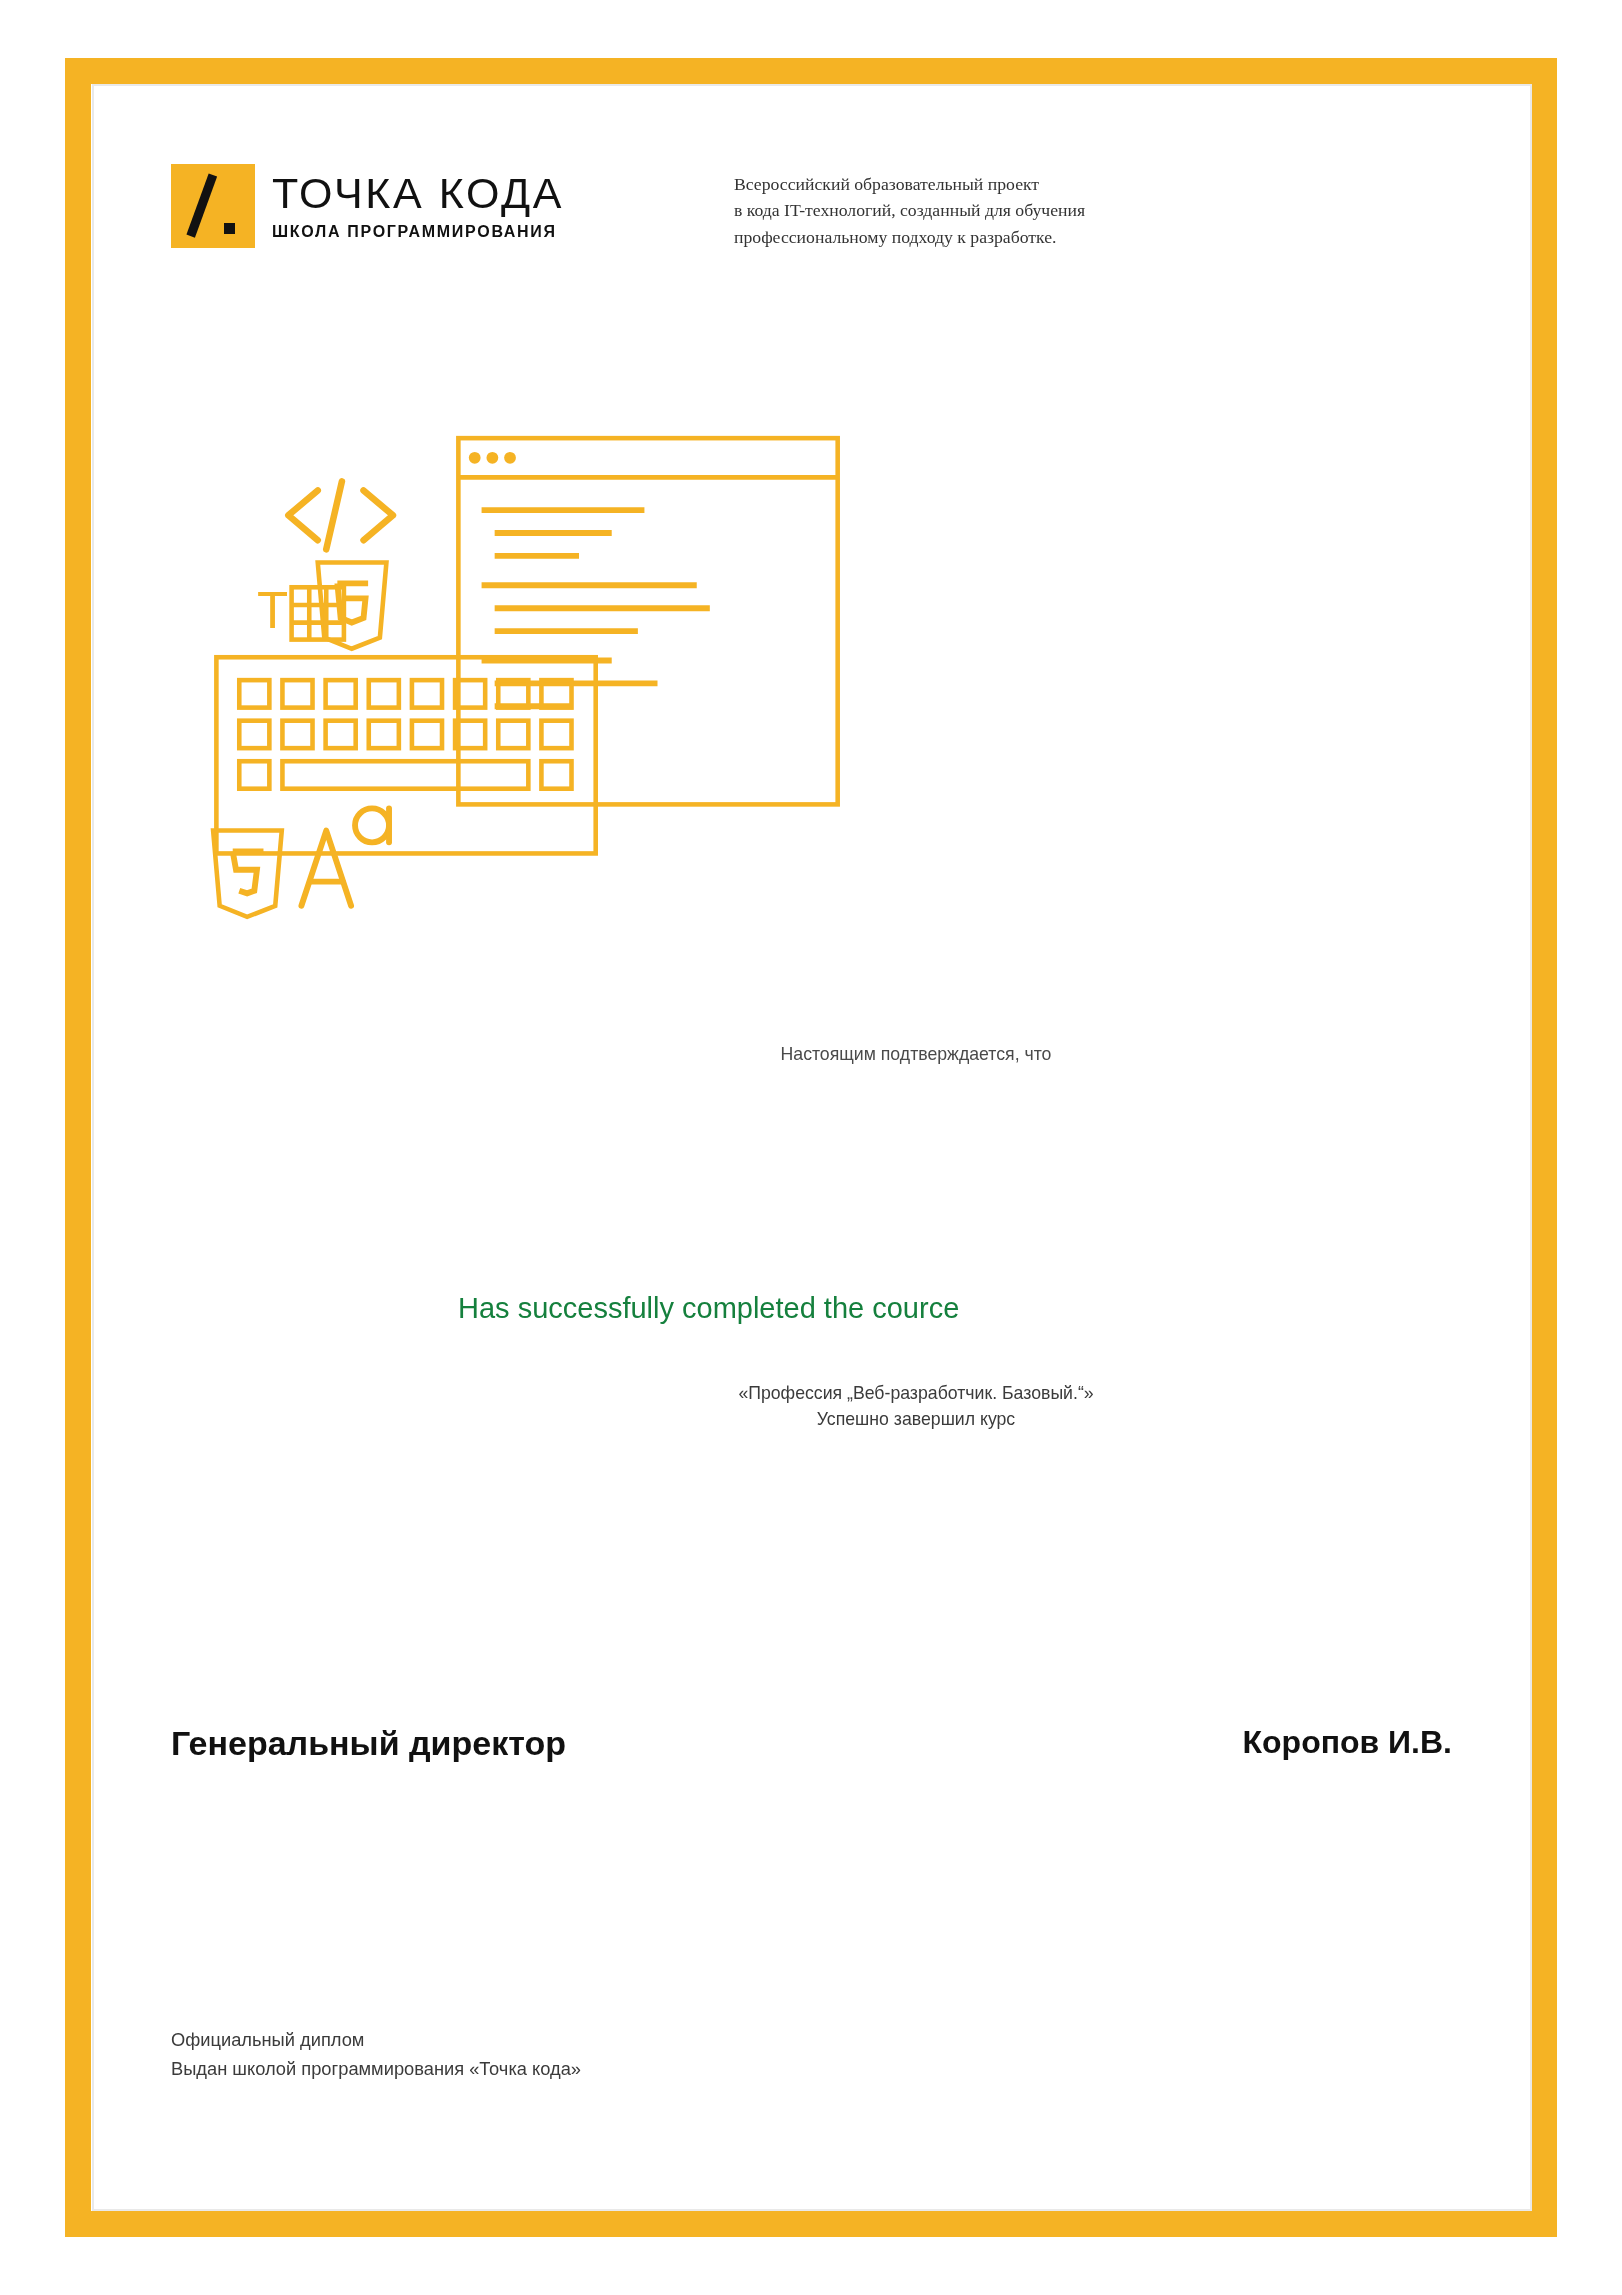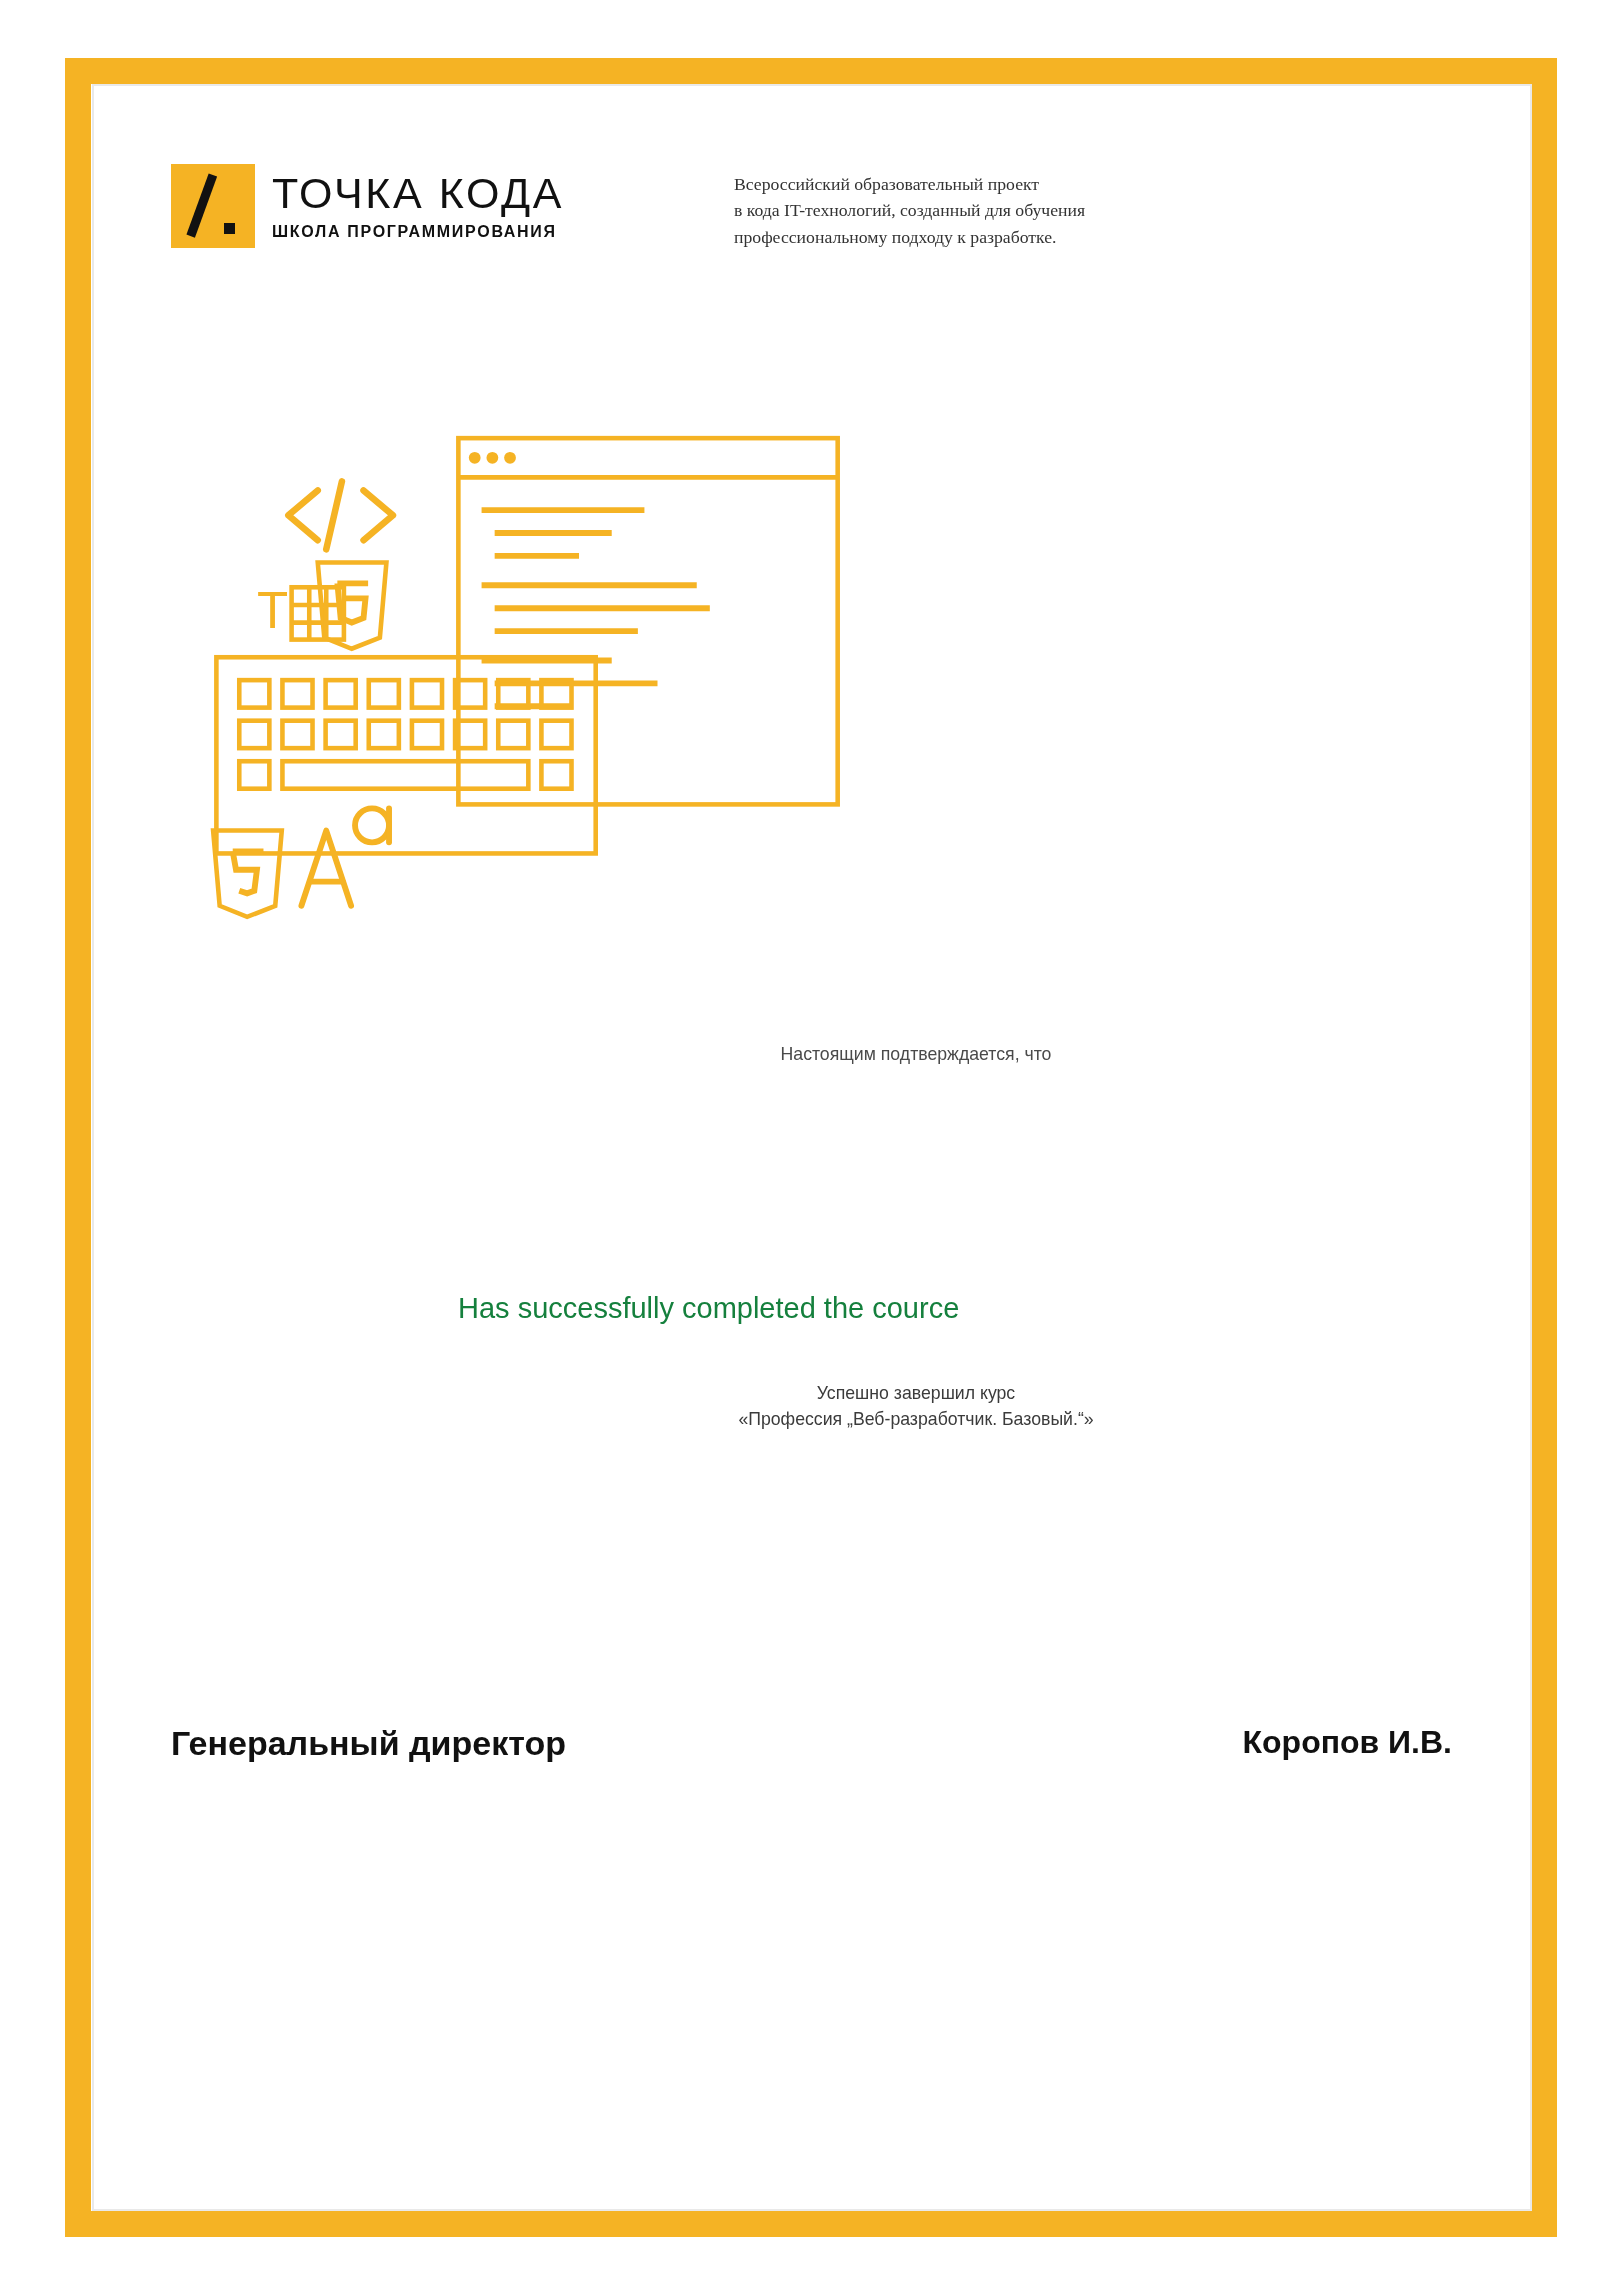--- a/index.html
+++ b/index.html
@@ -351,22 +351,26 @@
     </svg>
   </div>
 
 
   <div class="certify-ru">Настоящим подтверждается, что</div>
 
   <div class="recipient"></div>
 
   <div class="course-en">Has successfully completed the cource</div>
   <div class="course-ru">
+    <div>«Профессия „Веб-разработчик. Базовый.“»</div>
     <div>Успешно завершил курс</div>
-    <div>«Профессия „Веб-разработчик. Базовый.“»</div>
   </div>
 
   <div class="sig-title">Генеральный директор</div>
   <div class="sig-name">Коропов И.В.</div>
 
+  <div class="footer">
+    <div>Официальный диплом</div>
+    <div>Выдан школой программирования «Точка кода»</div>
+  </div>
 
 </div>
 
 
 </body></html>

